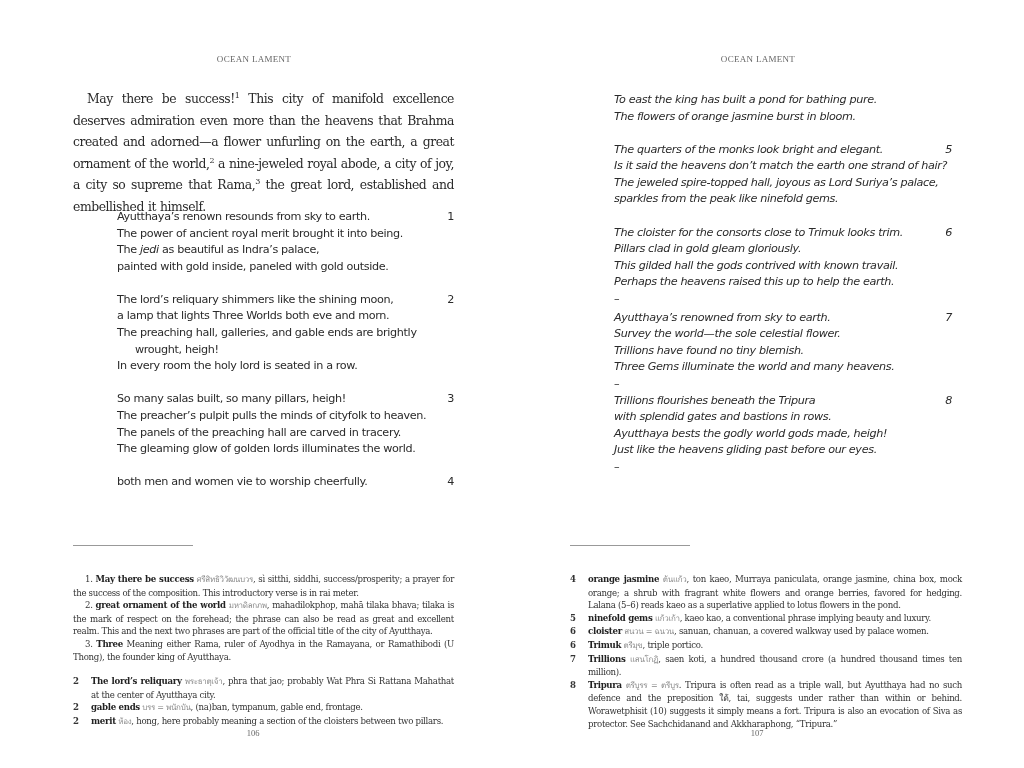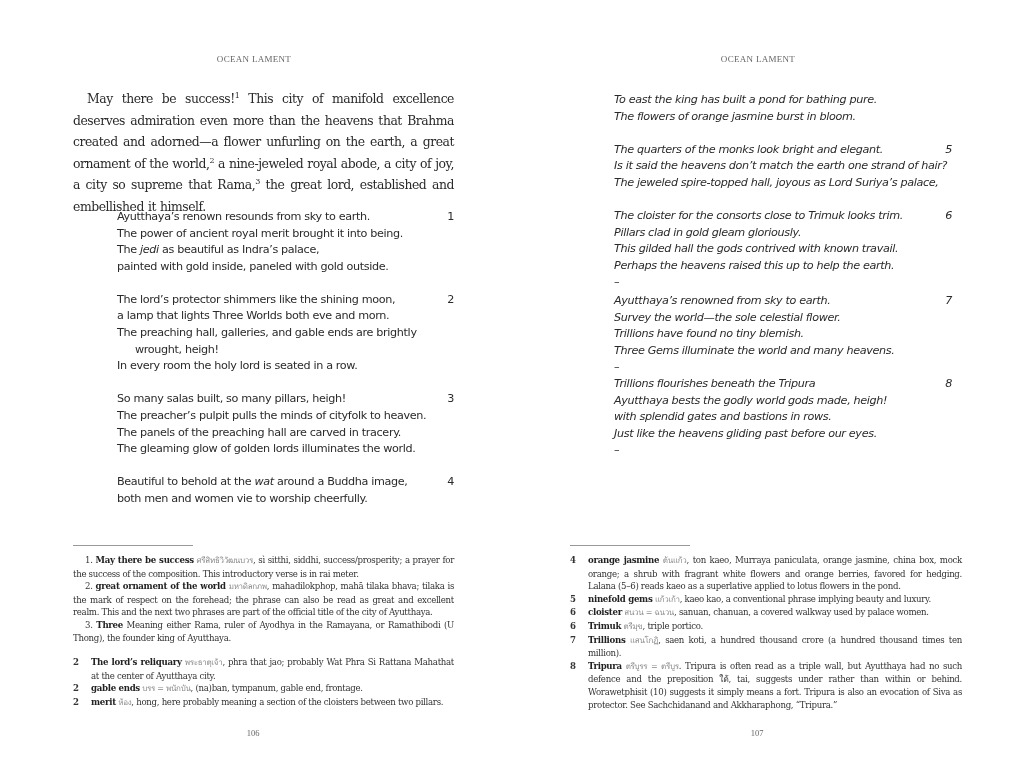--- a/index.html
+++ b/index.html
@@ -21,21 +21,21 @@
   .page.right .stanzas { left:102px;font-style:italic; }
   .stanza { position:relative; margin-bottom:16.5px; }
   .line { height:16.6px; line-height:16.6px; white-space:nowrap; }
   .line.indent { padding-left:18px; }
   .line i { font-style:italic; }
   .snum { position:absolute; right:0; top:0; line-height:16.6px; }
   .dash { height:16.6px; line-height:16.6px; }
   .rule { position:absolute; top:533px; width:120px; height:0; border-top:1px solid #999; }
   .page.left .rule { left:73px; }
   .page.right .rule { left:58px; }
-  .notes { position:absolute; font-family:"DejaVu Serif", serif; font-size:8.6px; line-height:12.6px; color:#333; letter-spacing:-0.3px; text-align:justify; }
+  .notes { position:absolute; font-family:"DejaVu Serif", serif; font-size:8.6px; line-height:12.6px; color:#333; letter-spacing:-0.3px; text-align:justify;margin-top:19px; }
   .page.left .notes { left:73px; top:542px; width:381px; }
   .page.right .notes { left:58px; top:542px; width:392px; }
   .note-num-para { text-indent:12px; margin:0; }
   .note-list { margin-top:12px; }
   .nitem { position:relative; padding-left:18px; margin:0; }
   .nitem .nnum { position:absolute; left:0; top:0; font-weight:bold; }
   .thai { color:#888; font-family:"DejaVu Sans", sans-serif; font-size:8px; }
   .notes b { font-weight:bold; color:#222; }
   .folio { position:absolute; top:716px; width:100%; text-align:center; font-family:"Liberation Serif", serif; font-size:8.5px; color:#666; }
   .page.left .folio { left:-3px; }
@@ -51,36 +51,35 @@
   </p>
   <div class="stanzas" id="left-stanzas">
       <div class="stanza">
         <div class="line"><span>Ayutthaya’s renown resounds from sky to earth.</span></div>
         <div class="line"><span>The power of ancient royal merit brought it into being.</span></div>
         <div class="line"><span>The </span><i>jedi</i><span> as beautiful as Indra’s palace,</span></div>
         <div class="line"><span>painted with gold inside, paneled with gold outside.</span></div>
         <span class="snum">1</span>
       </div>
       <div class="stanza">
-        <div class="line"><span>The lord’s protector shimmers like the shining moon,</span></div>
+        <div class="line"><span>The lord’s reliquary shimmers like the shining moon,</span></div>
         <div class="line"><span>a lamp that lights Three Worlds both eve and morn.</span></div>
         <div class="line"><span>The preaching hall, galleries, and gable ends are brightly</span></div>
         <div class="line indent"><span>wrought, heigh!</span></div>
         <div class="line"><span>In every room the holy lord is seated in a row.</span></div>
         <span class="snum">2</span>
       </div>
       <div class="stanza">
         <div class="line"><span>So many salas built, so many pillars, heigh!</span></div>
         <div class="line"><span>The preacher’s pulpit pulls the minds of cityfolk to heaven.</span></div>
         <div class="line"><span>The panels of the preaching hall are carved in tracery.</span></div>
         <div class="line"><span>The gleaming glow of golden lords illuminates the world.</span></div>
         <span class="snum">3</span>
       </div>
       <div class="stanza">
-        <div class="line"><span>Beautiful to behold at the </span><i>wat</i><span> around a Buddha image,</span></div>
         <div class="line"><span>both men and women vie to worship cheerfully.</span></div>
         <span class="snum">4</span>
       </div>
     </div>
   <div class="rule"></div>
   <div class="notes" id="left-notes">
       <p class="note-num-para"><span>1. </span><b>May there be success</b> <span class="thai">ศรีสิทธิวิวัฒนบวร</span><span>, sì sitthi, siddhi, success/prosperity; a prayer for the success of the composition. This introductory verse is in rai meter.</span></p>
       <p class="note-num-para"><span>2. </span><b>great ornament of the world</b> <span class="thai">มหาดิลกภพ</span><span>, mahadilokphop, mahā tilaka bhava; tilaka is the mark of respect on the forehead; the phrase can also be read as great and excellent realm. This and the next two phrases are part of the official title of the city of Ayutthaya.</span></p>
       <p class="note-num-para"><span>3. </span><b>Three</b><span> Meaning either Rama, ruler of Ayodhya in the Ramayana, or Ramathibodi (U Thong), the founder king of Ayutthaya.</span></p>
       <div class="note-list">
@@ -96,42 +95,43 @@
   <div class="running-head">OCEAN LAMENT</div>
   <div class="stanzas" id="right-stanzas">
       <div class="stanza">
         <div class="line"><span>To east the king has built a pond for bathing pure.</span></div>
         <div class="line"><span>The flowers of orange jasmine burst in bloom.</span></div>
       </div>
       <div class="stanza">
         <div class="line"><span>The quarters of the monks look bright and elegant.</span></div>
         <div class="line"><span>Is it said the heavens don’t match the earth one strand of hair?</span></div>
         <div class="line"><span>The jeweled spire-topped hall, joyous as Lord Suriya’s palace,</span></div>
+        <div class="line"><span>sparkles from the peak like ninefold gems.</span></div>
         <span class="snum">5</span>
       </div>
       <div class="stanza" style="margin-bottom: 2px;">
         <div class="line"><span>The cloister for the consorts close to Trimuk looks trim.</span></div>
         <div class="line"><span>Pillars clad in gold gleam gloriously.</span></div>
         <div class="line"><span>This gilded hall the gods contrived with known travail.</span></div>
         <div class="line"><span>Perhaps the heavens raised this up to help the earth.</span></div>
         <span class="snum">6</span>
         <div class="dash">–</div>
       </div>
       <div class="stanza" style="margin-bottom: 0px;">
         <div class="line"><span>Ayutthaya’s renowned from sky to earth.</span></div>
         <div class="line"><span>Survey the world—the sole celestial flower.</span></div>
         <div class="line"><span>Trillions have found no tiny blemish.</span></div>
         <div class="line"><span>Three Gems illuminate the world and many heavens.</span></div>
         <span class="snum">7</span>
         <div class="dash">–</div>
       </div>
       <div class="stanza" style="margin-bottom: 0px;">
         <div class="line"><span>Trillions flourishes beneath the Tripura</span></div>
+        <div class="line"><span>with splendid gates and bastions in rows.</span></div>
         <div class="line"><span>Ayutthaya bests the godly world gods made, heigh!</span></div>
-        <div class="line"><span>with splendid gates and bastions in rows.</span></div>
         <div class="line"><span>Just like the heavens gliding past before our eyes.</span></div>
         <span class="snum">8</span>
         <div class="dash">–</div>
       </div>
     </div>
   <div class="rule"></div>
   <div class="notes" id="right-notes">
       <p class="nitem"><span class="nnum">4</span><b>orange jasmine</b> <span class="thai">ต้นแก้ว</span><span>, ton kaeo, Murraya paniculata, orange jasmine, china box, mock orange; a shrub with fragrant white flowers and orange berries, favored for hedging. Lalana (5–6) reads kaeo as a superlative applied to lotus flowers in the pond.</span></p>
       <p class="nitem"><span class="nnum">5</span><b>ninefold gems</b> <span class="thai">แก้วเก้า</span><span>, kaeo kao, a conventional phrase implying beauty and luxury.</span></p>
       <p class="nitem"><span class="nnum">6</span><b>cloister</b> <span class="thai">สนวน = ฉนวน</span><span>, sanuan, chanuan, a covered walkway used by palace women.</span></p>

